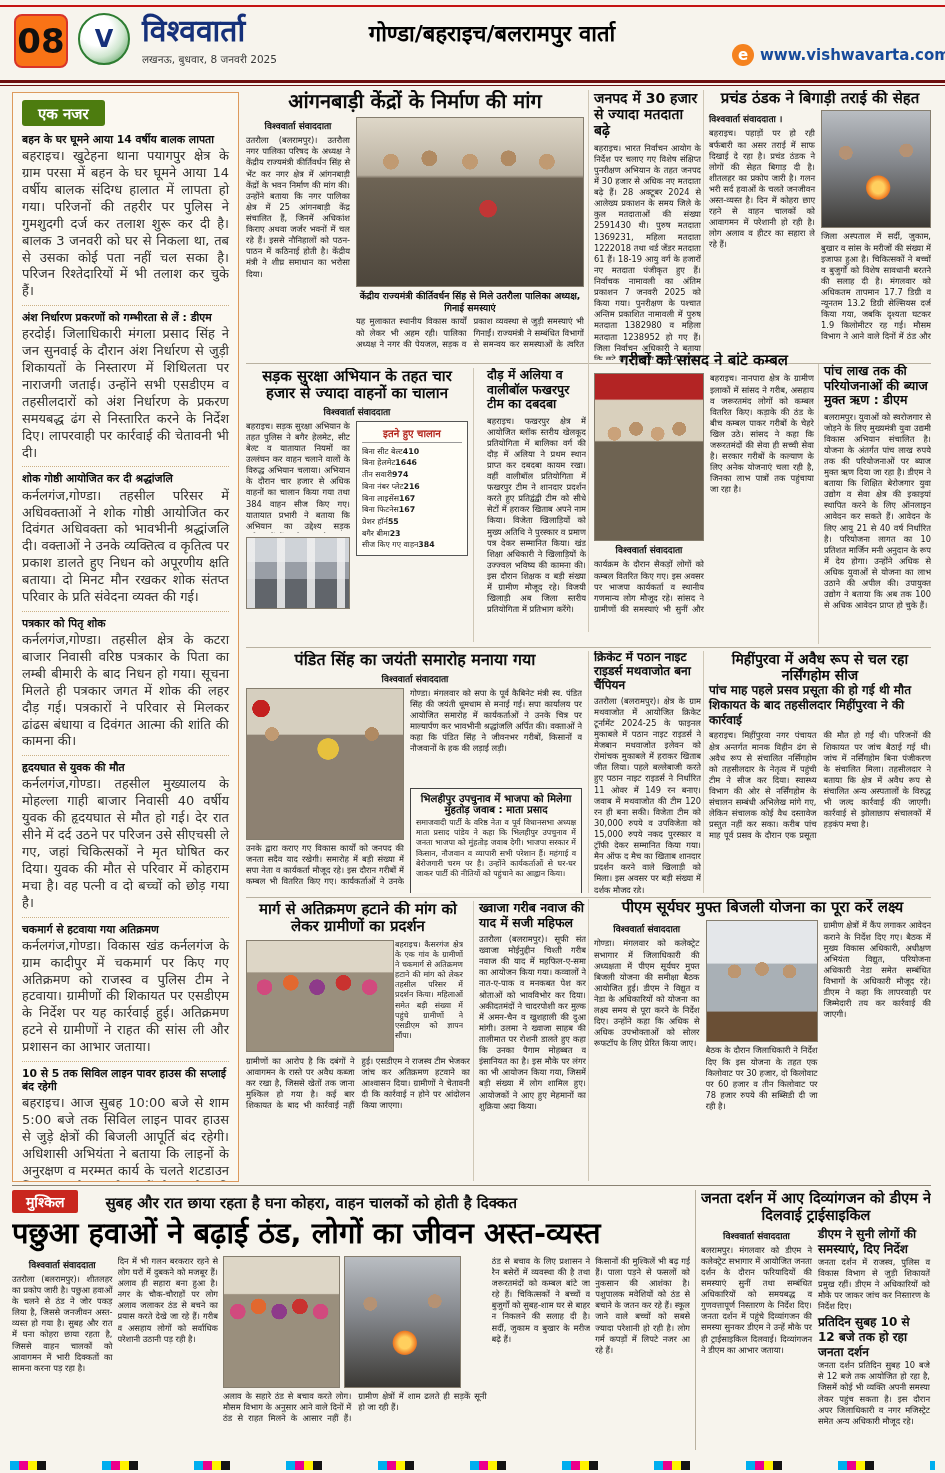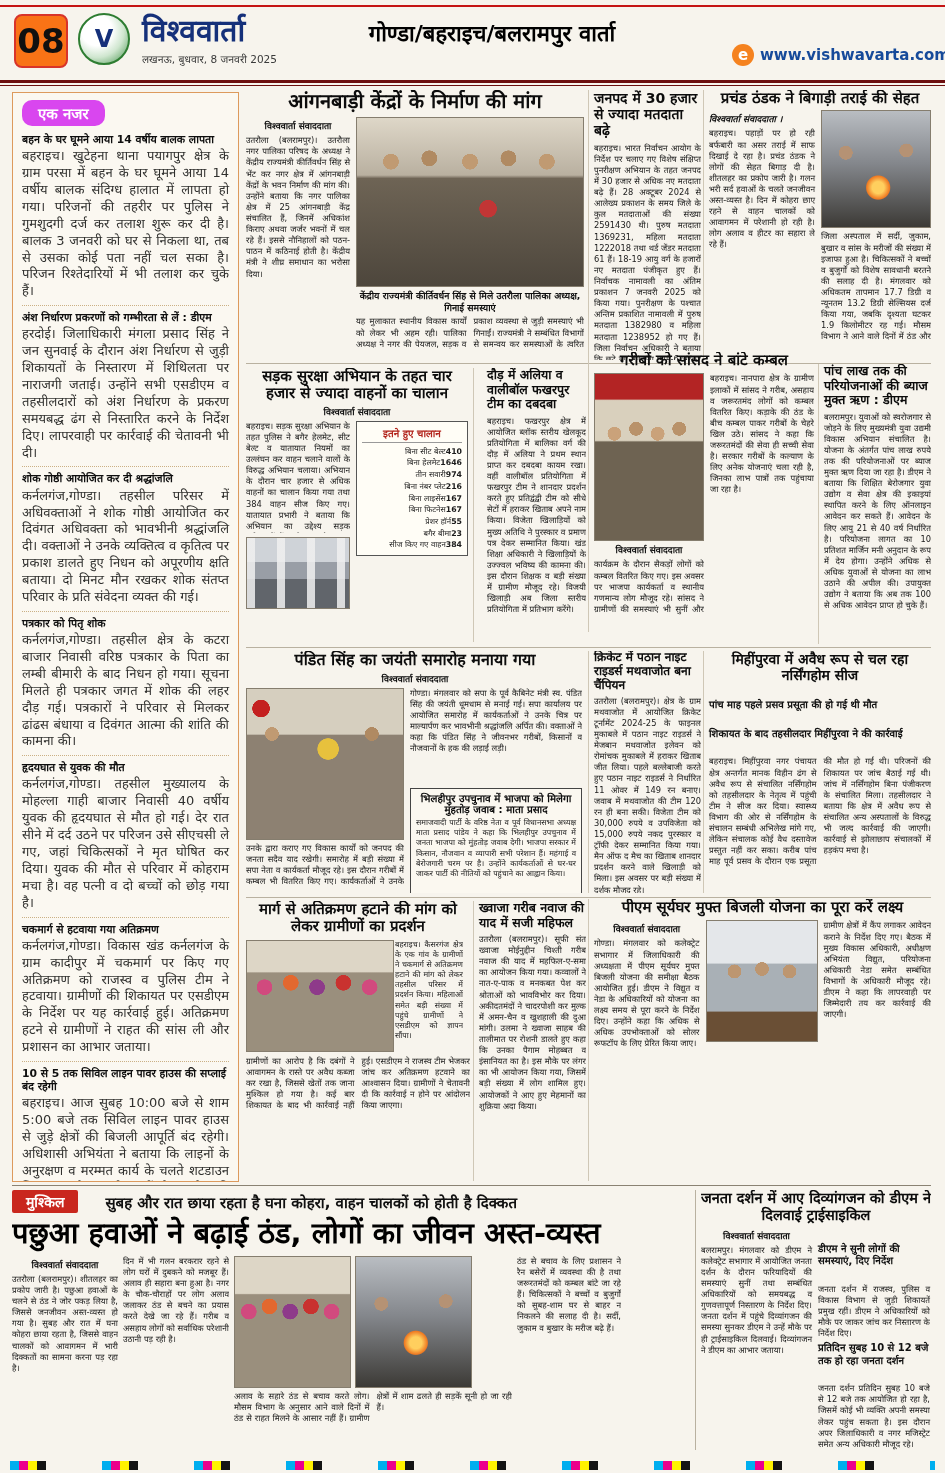--- a/index.html
+++ b/index.html
@@ -19,30 +19,30 @@
   .masthead{font-size:30px;font-weight:bold;color:#15307a;line-height:1.05;}
   .mast-date{font-size:10.5px;color:#3a3a3a;margin-top:5px;}
   .edition-title{left:292px;top:22px;width:400px;text-align:center;font-size:22px;font-weight:800;color:#000000;line-height:1.1;}
   .website-block{left:732px;top:44px;display:flex;align-items:center;gap:6px;}
   .e-icon{width:22px;height:22px;border-radius:50%;background:#f5821f;color:#fff;font-weight:bold;font-size:15px;
           display:flex;align-items:center;justify-content:center;}
   .website-text{font-size:15px;font-weight:bold;color:#164a9a;}
   .rule-double{left:0;top:80px;width:945px;height:6px;border-top:3px solid #6d0f0f;border-bottom:1px solid #6d0f0f;}
   
   .sidebar{left:12px;top:92px;width:227px;height:1090px;border:1px solid #dd9a5d;background:#fbf8f1;padding:7px 9px;overflow:hidden;}
-  .sn-title{display:inline-block;background:#d946ef;color:#fff;font-weight:bold;font-size:15px;padding:3px 16px;border-radius:10px;margin-bottom:7px;}
+  .sn-title{display:inline-block;background:#4d7c0f;color:#fff;font-weight:bold;font-size:15px;padding:3px 16px;border-radius:3px;margin-bottom:7px;}
   .sn-item{border-bottom:1px dotted #cbb084;padding-bottom:5px;margin-bottom:5px;}
   .sn-head{font-size:10.8px;font-weight:bold;line-height:1.22;color:#0f0f0f;margin-bottom:2px;}
   .sn-body{font-size:13px;line-height:1.3;text-align:justify;color:#30302e;}
   
   .bt{font-size:8.3px;line-height:1.34;text-align:justify;color:#202020;}
   .bt-sm{font-size:7.8px;line-height:1.3;text-align:justify;color:#202020;}
   .byline{font-size:9px;font-weight:bold;text-align:center;color:#101010;margin:2px 0 3px;}
   .hl{font-weight:800;color:#0c0c0c;text-align:center;line-height:1.16;}
-  .subhd{font-size:10px;font-weight:bold;color:#101010;line-height:1.25;margin:16px 0;}
+  .subhd{font-size:12px;font-weight:bold;color:#101010;line-height:1.25;margin:0 0;}
   .cols2{column-count:2;column-gap:7px;}
   .vr-left{border-left:1px solid #cfc7b6;padding-left:5px;}
   .hr{height:1px;background:#b9b1a0;}
   
   .photo{box-sizing:border-box;border:1px solid #857d6e;}
   .ph-a1{background:
     radial-gradient(circle 8px at 15% 26%,#c09a72 97%,transparent),
     radial-gradient(circle 8px at 32% 24%,#b08a62 97%,transparent),
     radial-gradient(circle 8px at 50% 26%,#c09a72 97%,transparent),
     radial-gradient(circle 8px at 67% 24%,#b08a62 97%,transparent),
@@ -79,21 +79,21 @@
   .ph-meeting{background:
     linear-gradient(0deg,#6a4f35 0 24%,rgba(0,0,0,0) 25%),
     radial-gradient(circle 7px at 25% 42%,#bd9670 97%,transparent),
     radial-gradient(circle 7px at 50% 40%,#bd9670 97%,transparent),
     radial-gradient(circle 7px at 75% 42%,#bd9670 97%,transparent),
     linear-gradient(180deg,#e4e7ea 0 35%,#a9b0b6 36% 100%);}
   .caption{font-size:9.3px;font-weight:bold;text-align:center;line-height:1.25;color:#101010;margin-top:3px;}
   
   .stats{border:1px solid #555;background:#fffdf6;padding:4px 5px;}
   .stats-title{font-size:10px;font-weight:bold;color:#b3261e;text-align:center;border-bottom:1px solid #999;padding-bottom:2px;margin-bottom:3px;}
-  .stat-row{display:flex;justify-content:flex-end;font-size:7.8px;line-height:1.5;}
+  .stat-row{display:flex;justify-content:flex-start;font-size:7.8px;line-height:1.5;}
   .stat-val{font-weight:bold;}
   
   .boxart{border:1.5px solid #444;padding:4px 5px;background:#fbf8f0;}
   .boxart .hl{font-size:10.2px;}
   
   .tag{background:#c9271e;color:#fff;font-weight:bold;font-size:14px;padding:2px 14px;border-radius:2px;}
   .strap{font-size:15px;font-weight:800;color:#101010;}
   .bighl{font-size:29px;font-weight:800;color:#000;line-height:1.1;}
   .regmarks{left:10px;bottom:3px;width:925px;height:9px;
     background:repeating-linear-gradient(90deg,#00aeef 0 9px,#ec008c 9px 18px,#fff200 18px 27px,#141414 27px 36px,rgba(0,0,0,0) 36px 92px);}
@@ -178,21 +178,21 @@
 
   <div class="abs clip vr-left" style="left:588px;top:90px;width:113px;height:270px;">
     <div class="hl" style="font-size:14px;text-align:left;">जनपद में 30 हजार से ज्यादा मतदाता बढ़े</div>
     <div class="bt" style="margin-top:4px;">बहराइच। भारत निर्वाचन आयोग के निर्देश पर चलाए गए विशेष संक्षिप्त पुनरीक्षण अभियान के तहत जनपद में 30 हजार से अधिक नए मतदाता बढ़े हैं। 28 अक्टूबर 2024 से आलेख्य प्रकाशन के समय जिले के कुल मतदाताओं की संख्या 2591430 थी। पुरुष मतदाता 1369231, महिला मतदाता 1222018 तथा थर्ड जेंडर मतदाता 61 हैं। 18-19 आयु वर्ग के हजारों नए मतदाता पंजीकृत हुए हैं। निर्वाचक नामावली का अंतिम प्रकाशन 7 जनवरी 2025 को किया गया। पुनरीक्षण के पश्चात अन्तिम प्रकाशित नामावली में पुरुष मतदाता 1382980 व महिला मतदाता 1238952 हो गए हैं। जिला निर्वाचन अधिकारी ने बताया कि छूटे हुए मतदाता फार्म-6 भरकर नाम जुड़वा सकते हैं।</div>
   </div>
 
   <div class="abs clip vr-left" style="left:703px;top:90px;width:228px;height:270px;">
     <div class="hl" style="font-size:15px;">प्रचंड ठंडक ने बिगाड़ी तराई की सेहत</div>
     <div class="row" style="gap:6px;margin-top:3px;">
       <div style="width:106px;">
-        <div class="byline" style="text-align:left;font-style:italic;">विश्ववार्ता संवाददाता ।</div>
+        <div class="byline" style="text-align:left;">विश्ववार्ता संवाददाता ।</div>
         <div class="bt">बहराइच। पहाड़ों पर हो रही बर्फबारी का असर तराई में साफ दिखाई दे रहा है। प्रचंड ठंडक ने लोगों की सेहत बिगाड़ दी है। शीतलहर का प्रकोप जारी है। गलन भरी सर्द हवाओं के चलते जनजीवन अस्त-व्यस्त है। दिन में कोहरा छाए रहने से वाहन चालकों को आवागमन में परेशानी हो रही है। लोग अलाव व हीटर का सहारा ले रहे हैं।</div>
       </div>
       <div style="width:110px;">
         <div class="photo ph-fire" style="width:110px;height:118px;"></div>
         <div class="bt clip" style="margin-top:3px;height:110px;">जिला अस्पताल में सर्दी, जुकाम, बुखार व सांस के मरीजों की संख्या में इजाफा हुआ है। चिकित्सकों ने बच्चों व बुजुर्गों को विशेष सावधानी बरतने की सलाह दी है। मंगलवार को अधिकतम तापमान 17.7 डिग्री व न्यूनतम 13.2 डिग्री सेल्सियस दर्ज किया गया, जबकि दृश्यता घटकर 1.9 किलोमीटर रह गई। मौसम विभाग ने आने वाले दिनों में ठंड और बढ़ने की संभावना जताई है। पशु-पक्षी भी ठंड से बेहाल हैं।</div>
       </div>
     </div>
   </div>
 
   <div class="abs clip" style="left:246px;top:368px;width:222px;height:274px;">
@@ -317,20 +317,21 @@
 
   <div class="abs clip vr-left" style="left:588px;top:899px;width:343px;height:282px;">
     <div class="hl" style="font-size:15px;">पीएम सूर्यघर मुफ्त बिजली योजना का पूरा करें लक्ष्य</div>
     <div class="row" style="gap:6px;margin-top:4px;">
       <div style="width:106px;">
         <div class="byline">विश्ववार्ता संवाददाता</div>
         <div class="bt">गोण्डा। मंगलवार को कलेक्ट्रेट सभागार में जिलाधिकारी की अध्यक्षता में पीएम सूर्यघर मुफ्त बिजली योजना की समीक्षा बैठक आयोजित हुई। डीएम ने विद्युत व नेडा के अधिकारियों को योजना का लक्ष्य समय से पूरा करने के निर्देश दिए। उन्होंने कहा कि अधिक से अधिक उपभोक्ताओं को सोलर रूफटॉप के लिए प्रेरित किया जाए।</div>
       </div>
       <div style="width:112px;">
         <div class="photo ph-meeting" style="width:112px;height:122px;"></div>
+        <div class="bt clip" style="margin-top:3px;height:96px;">बैठक के दौरान जिलाधिकारी ने निर्देश दिए कि इस योजना के तहत एक किलोवाट पर 30 हजार, दो किलोवाट पर 60 हजार व तीन किलोवाट पर 78 हजार रुपये की सब्सिडी दी जा रही है।</div>
       </div>
       <div style="width:108px;">
         <div class="bt">ग्रामीण क्षेत्रों में कैंप लगाकर आवेदन कराने के निर्देश दिए गए। बैठक में मुख्य विकास अधिकारी, अधीक्षण अभियंता विद्युत, परियोजना अधिकारी नेडा समेत सम्बंधित विभागों के अधिकारी मौजूद रहे। डीएम ने कहा कि लापरवाही पर जिम्मेदारी तय कर कार्रवाई की जाएगी।</div>
       </div>
     </div>
   </div>
 
   <div class="abs clip" style="left:12px;top:1190px;width:678px;height:262px;">
     <div class="row" style="gap:27px;align-items:center;">
       <div class="tag">मुश्किल</div>
@@ -344,20 +345,21 @@
       </div>
       <div class="bt clip" style="width:106px;height:172px;">दिन में भी गलन बरकरार रहने से लोग घरों में दुबकने को मजबूर हैं। अलाव ही सहारा बना हुआ है। नगर के चौक-चौराहों पर लोग अलाव जलाकर ठंड से बचने का प्रयास करते देखे जा रहे हैं। गरीब व असहाय लोगों को सर्वाधिक परेशानी उठानी पड़ रही है।</div>
       <div style="width:278px;">
         <div class="row" style="gap:4px;">
           <div class="photo ph-women" style="width:117px;height:132px;"></div>
           <div class="photo ph-fire" style="width:117px;height:132px;"></div>
         </div>
         <div class="bt cols2 clip" style="margin-top:3px;height:36px;">अलाव के सहारे ठंड से बचाव करते लोग। मौसम विभाग के अनुसार आने वाले दिनों में ठंड से राहत मिलने के आसार नहीं हैं। ग्रामीण क्षेत्रों में शाम ढलते ही सड़कें सूनी हो जा रही हैं।</div>
       </div>
       <div class="bt clip" style="width:104px;height:172px;">ठंड से बचाव के लिए प्रशासन ने रैन बसेरों में व्यवस्था की है तथा जरूरतमंदों को कम्बल बांटे जा रहे हैं। चिकित्सकों ने बच्चों व बुजुर्गों को सुबह-शाम घर से बाहर न निकलने की सलाह दी है। सर्दी, जुकाम व बुखार के मरीज बढ़े हैं।</div>
+      <div class="bt clip" style="width:100px;height:172px;">किसानों की मुश्किलें भी बढ़ गई हैं। पाला पड़ने से फसलों को नुकसान की आशंका है। पशुपालक मवेशियों को ठंड से बचाने के जतन कर रहे हैं। स्कूल जाने वाले बच्चों को सबसे ज्यादा परेशानी हो रही है। लोग गर्म कपड़ों में लिपटे नजर आ रहे हैं।</div>
     </div>
   </div>
 
   <div class="abs vrule" style="left:695px;top:1190px;height:260px;"></div>
 
   <div class="abs clip" style="left:701px;top:1190px;width:230px;height:262px;">
     <div class="hl" style="font-size:14.5px;">जनता दर्शन में आए दिव्यांगजन को डीएम ने दिलवाई ट्राईसाइकिल</div>
     <div class="row" style="gap:6px;margin-top:3px;">
       <div style="width:111px;">
         <div class="byline">विश्ववार्ता संवाददाता</div>

